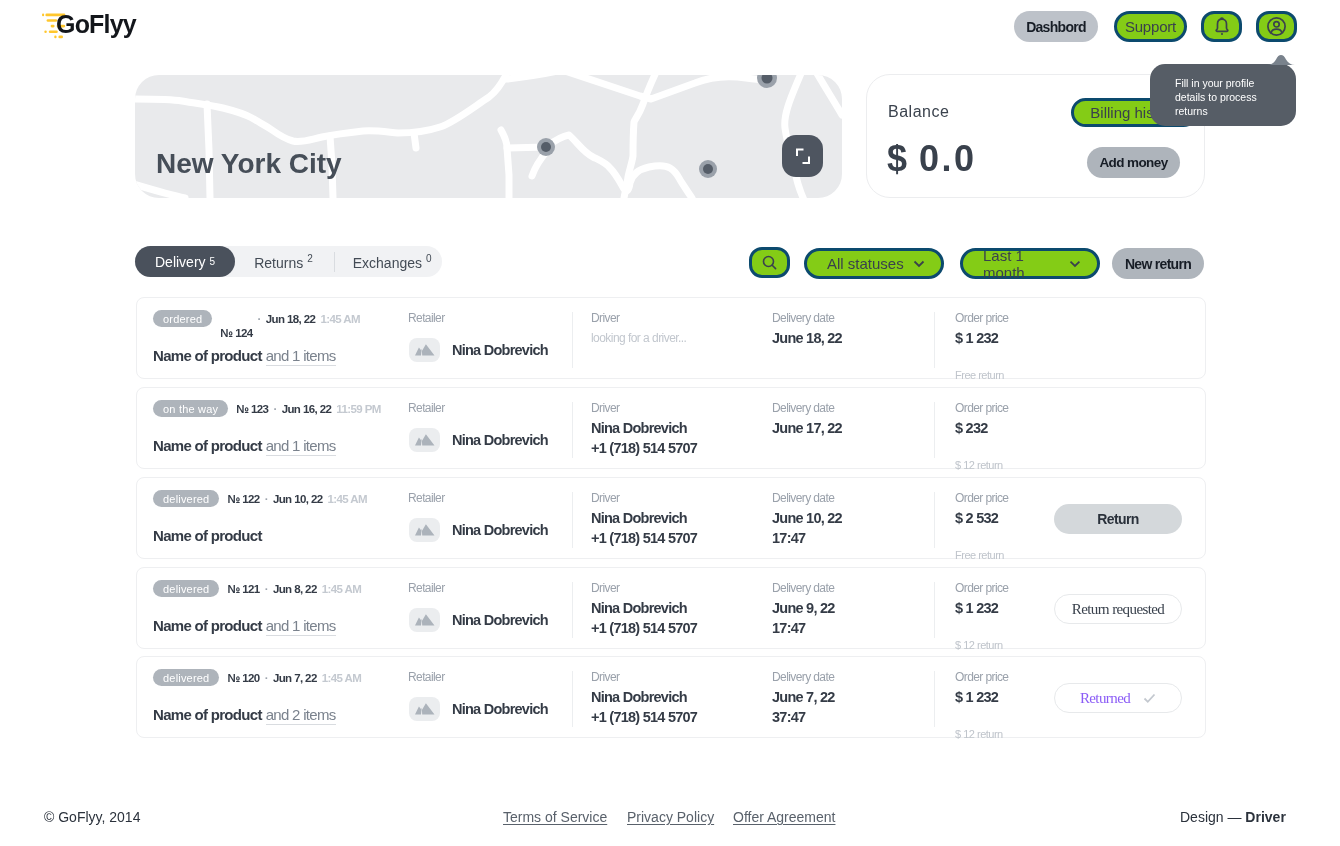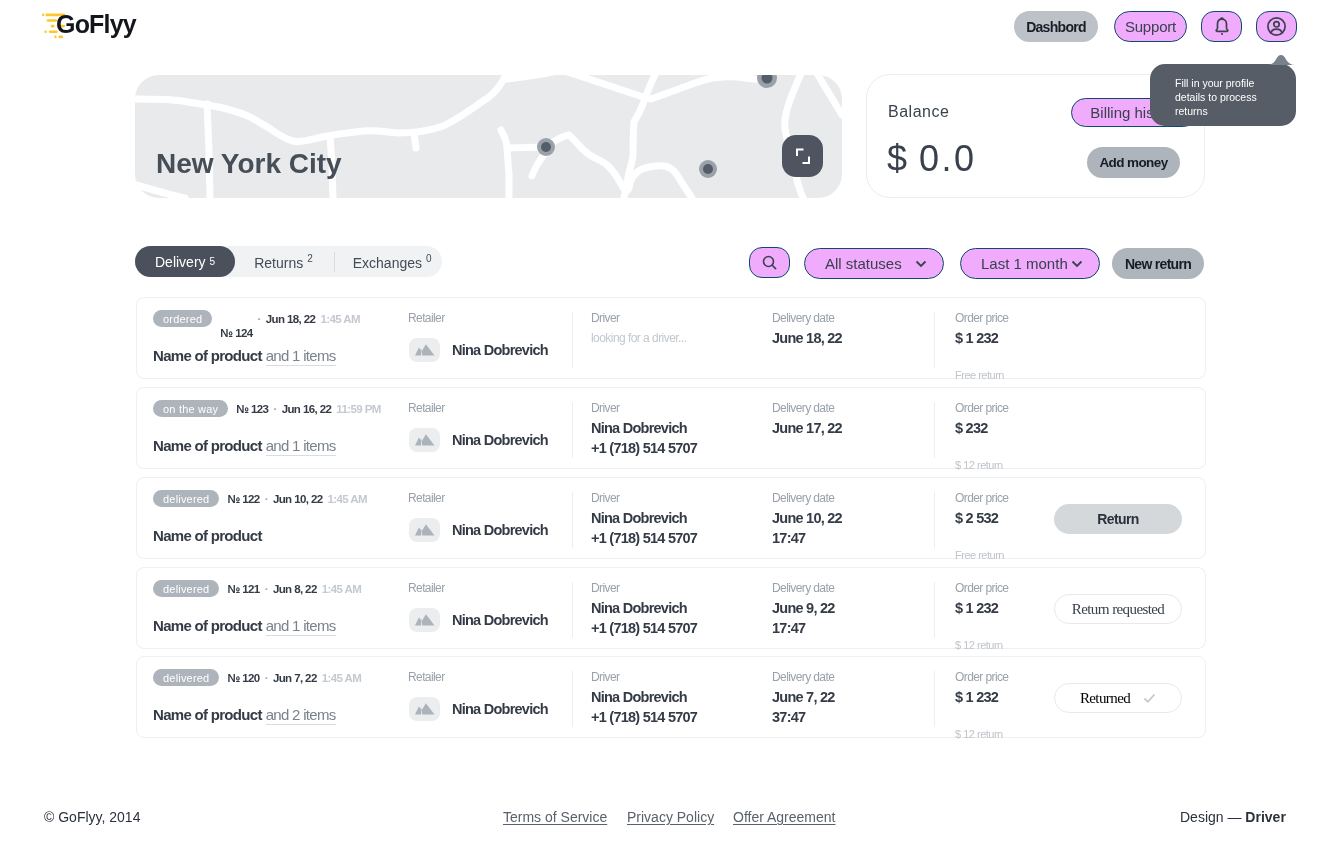--- a/index.html
+++ b/index.html
@@ -1,35 +1,35 @@
 <!DOCTYPE html>
 <html><head>
 <meta charset="utf-8">
 <style>
   * { margin:0; padding:0; box-sizing:border-box; }
   html,body { width:1340px; height:846px; background:#fff; font-family:"Liberation Sans", sans-serif; position:relative; overflow:hidden; }
   .abs { position:absolute; }
   .pill { border-radius:999px; display:flex; align-items:center; justify-content:center; }
-  .whitebtn { background:#f0abfc; border:1px solid #0c4a6e; color:#39414C; }
+  .whitebtn { background:#84cc16; border:3px solid #0c4a6e; color:#39414C; }
   .greybtn { background:#AFB5BC; color:#171D26; font-weight:bold; }
 
   
   .logo { left:42px; top:8px; width:120px; height:38px; }
   .hbtn { top:11px; height:31px; font-size:15px; }
 
   
   .tooltip { left:1150px; top:64px; width:146px; height:62px; background:#565D66; border-radius:15px; color:#fff; font-size:10.5px; line-height:14px; padding:12px 14px 0 25px; z-index:30; }
   .tooltip .arrow { position:absolute; top:-10px; left:117px; width:28px; height:10px; }
 
   
   .mapcard { left:135px; top:75px; width:707px; height:123px; border-radius:24px; overflow:hidden; background:#E9EAEC; }
   .mapcard .city { position:absolute; left:21px; font-size:28px; font-weight:bold; color:#464E58; top:auto; bottom:18px; }
   .balcard { left:866px; top:74px; width:339px; height:124px; border-radius:24px; border:1px solid #ECEDEF; background:#fff; }
   .balcard .blabel { position:absolute; left:21px; top:28px; font-size:16px; letter-spacing:0.5px; color:#3A424D; }
-  .balcard .bval { position:absolute; left:20px; top:62px; font-size:36px; line-height:44px; font-weight:normal; color:#39414C; }
+  .balcard .bval { position:absolute; left:20px; top:62px; font-size:36px; line-height:44px; font-weight:bold; color:#39414C; }
   .billing { position:absolute; left:204px; top:23px; width:127px; height:29px; font-size:15px; }
   .addmoney { position:absolute; left:220px; top:72px; width:93px; height:31px; font-size:13.5px; letter-spacing:-0.6px; }
 
   
   .tabs { left:135px; top:246px; width:307px; height:31px; background:#F1F2F4; border-radius:16px; display:flex; align-items:center; }
   .tab-active { height:31px; padding:0 20px; background:#4A515C; color:#fff; border-radius:16px; font-size:14px; display:flex; align-items:center; }
   .tab { color:#434B55; font-size:14px; }
   sup { font-size:10px; vertical-align:6px; margin-left:4px; }
   .tabdiv { width:1px; height:20px; background:#D9DCE0; }
 
@@ -322,21 +322,21 @@
   <div class="cdate">
       <div class="clabel">Delivery date</div>
       <div class="val">June 7, 22<br>37:47</div>
     </div>
   <div class="vdiv" style="left:797px;"></div>
   <div class="cprice">
       <div class="clabel">Order price</div>
       <div class="val">$ 1 232</div>
       <div class="sub">$ 12 return</div>
     </div>
-  <div class="pill rbtn white" style="color:#000000;">Returned<svg style="margin-left:13px;" width="13" height="11" viewBox="0 0 13 11" fill="none" stroke="#C3C8CF" stroke-width="1.8">
+  <div class="pill rbtn white" style="color:#8b5cf6;">Returned<svg style="margin-left:13px;" width="13" height="11" viewBox="0 0 13 11" fill="none" stroke="#C3C8CF" stroke-width="1.8">
         <path d="M1.5 5.5 L4.8 8.8 L11.5 1.5"></path>
       </svg></div>
 </div>
 
 <div class="abs footer">
   <span class="abs" style="left:44px;">© GoFlyy, 2014</span>
   <span class="abs flink" style="left:503px;">Terms of Service</span>
   <span class="abs flink" style="left:627px;">Privacy Policy</span>
   <span class="abs flink" style="left:733px;">Offer Agreement</span>
   <span class="abs" style="left:1180px;">Design — <b>Driver</b></span>

